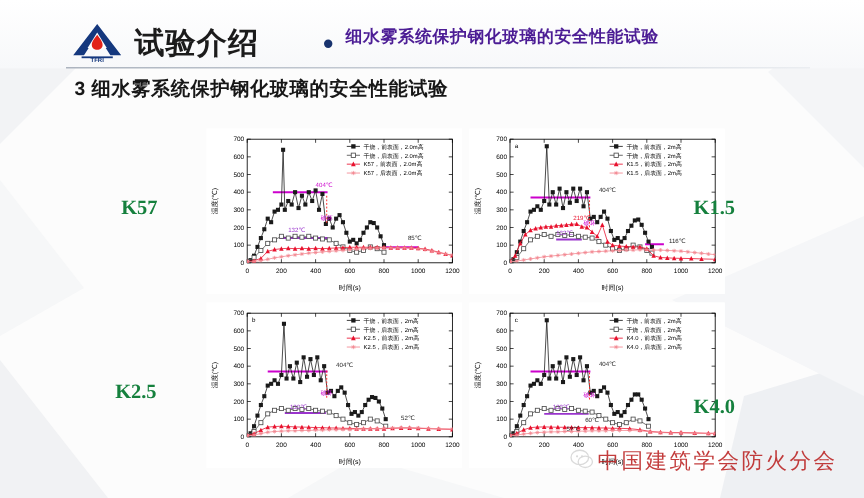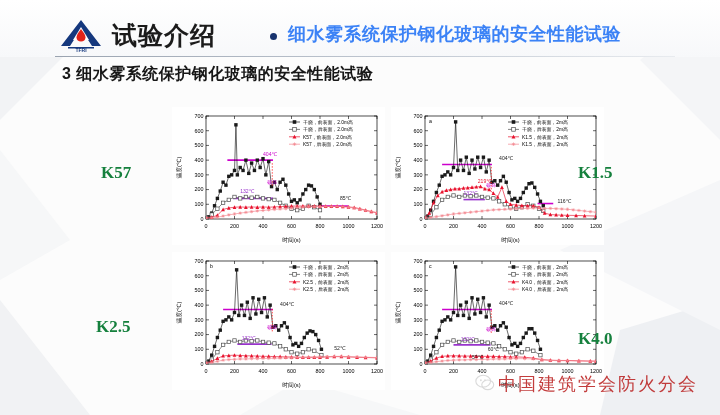--- a/index.html
+++ b/index.html
@@ -28,21 +28,21 @@
     font-family:"DejaVu Sans",sans-serif;
     white-space:nowrap;
     text-align:center;
   }
   #bullet{
     position:absolute;left:270px;top:33px;width:7px;height:7px;
     border-radius:50%;background:#18336e;
   }
   #title-sub{
     position:absolute;left:288px;top:22px;
-    font-size:18px;font-weight:bold;color:#3b82f6;letter-spacing:.5px;
+    font-size:14px;font-weight:bold;color:#4c1d95;letter-spacing:.5px;
     font-family:"DejaVu Sans",sans-serif;white-space:nowrap;
   }
   #section-title{
     position:absolute;left:62px;top:64px;
     font-size:16px;font-weight:bold;color:#171717;letter-spacing:.5px;
     font-family:Liberation Sans, sans-serif;white-space:nowrap;
   }
 
   
   .panel{position:absolute;background:#ffffff;}

